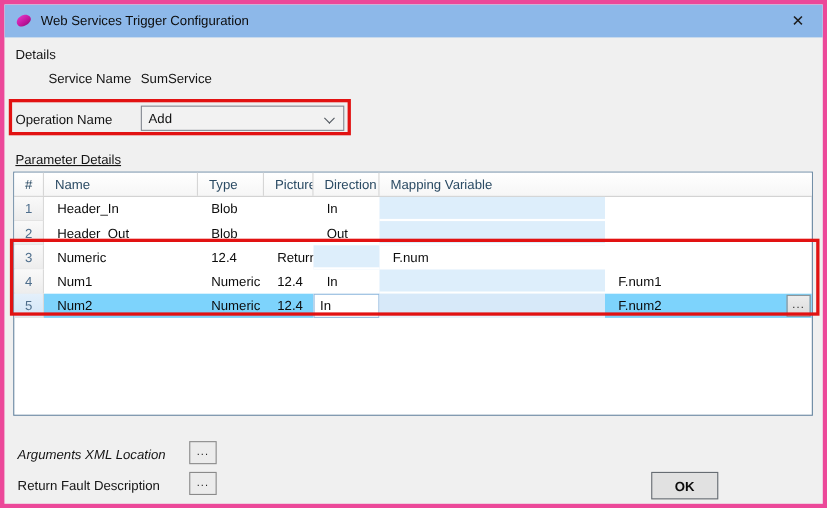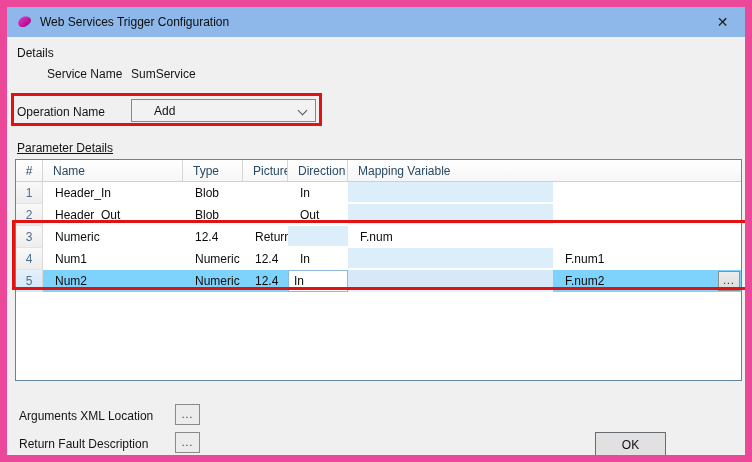--- a/index.html
+++ b/index.html
@@ -1,40 +1,40 @@
 <!DOCTYPE html>
 <html><head>
 <meta charset="utf-8">
 <style>
   * { margin:0; padding:0; box-sizing:border-box; }
   html,body { width:752px; height:462px; background:#e8e8e8; font-family:"Liberation Sans","DejaVu Sans",sans-serif; }
   .dialog {
     position:relative; width:752px; height:462px;
-    background:#f0f0f0; border:7px solid #ec4899; overflow:hidden;
+    background:#f0f0f0; border:4px solid #ec4899; overflow:hidden;
     font-size:12px; color:#111;
   }
   
   .titlebar {
     position:absolute; left:0; top:0; width:100%; height:30px;
     background:#8db8e9; display:flex; align-items:center;
   }
   .app-icon { width:18px; height:18px; margin-left:9px; }
   .title-text { margin-left:6px; font-size:12px; color:#0d0d0d; }
   .close-btn {
     position:absolute; right:0; top:0; width:45px; height:30px;
     display:flex; align-items:center; justify-content:center;
     font-size:14px; color:#1a1a1a; cursor:default;
   }
   
   .lbl { position:absolute; font-size:12px; color:#141414; white-space:nowrap; }
   
   .combo {
     position:absolute; left:124px; top:92px; width:185px; height:23px;
     background:#f2f2f2; border:1px solid #828790;
-    display:flex; align-items:center; padding-left:22px;
+    display:flex; align-items:center; padding-left:6px;
   }
   .combo .chev {
     position:absolute; right:9px; top:7px; width:7px; height:7px;
     border-left:1.6px solid #50565e; border-bottom:1.6px solid #50565e;
     transform:rotate(-45deg); transform-origin:center;
   }
   
   .redbox { position:absolute; border:3px solid #e21212; background:transparent; pointer-events:none; z-index:30; }
   .redbox1 { left:4px; top:86px; width:311px; height:33px; }
   .redbox2 { left:5px; top:213px; width:736px; height:70px; }
@@ -178,21 +178,21 @@
       <div class="cell xml"></div>
       <div class="cell">
         <span>F.num2</span>
         <span class="mini-btn">...</span>
       </div>
     </div>
   </div>
 
   <div class="redbox redbox2"></div>
 
-  <div class="lbl" style="left:12px; top:402px;">Arguments XML Location</div>
+  <div class="lbl" style="left:12px; top:402px;font-style:italic;">Arguments XML Location</div>
   <div class="dots-btn" style="left:168px; top:397px;">...</div>
 
   <div class="lbl" style="left:12px; top:430px;">Return Fault Description</div>
   <div class="dots-btn" style="left:168px; top:425px;">...</div>
 
-  <div class="push-btn" style="left:588px; top:425px; width:71px;">OK</div>
+  <div class="push-btn" style="left:588px; top:425px; width:61px;font-weight:bold;">OK</div>
 
 </div>
 
 </body></html>

